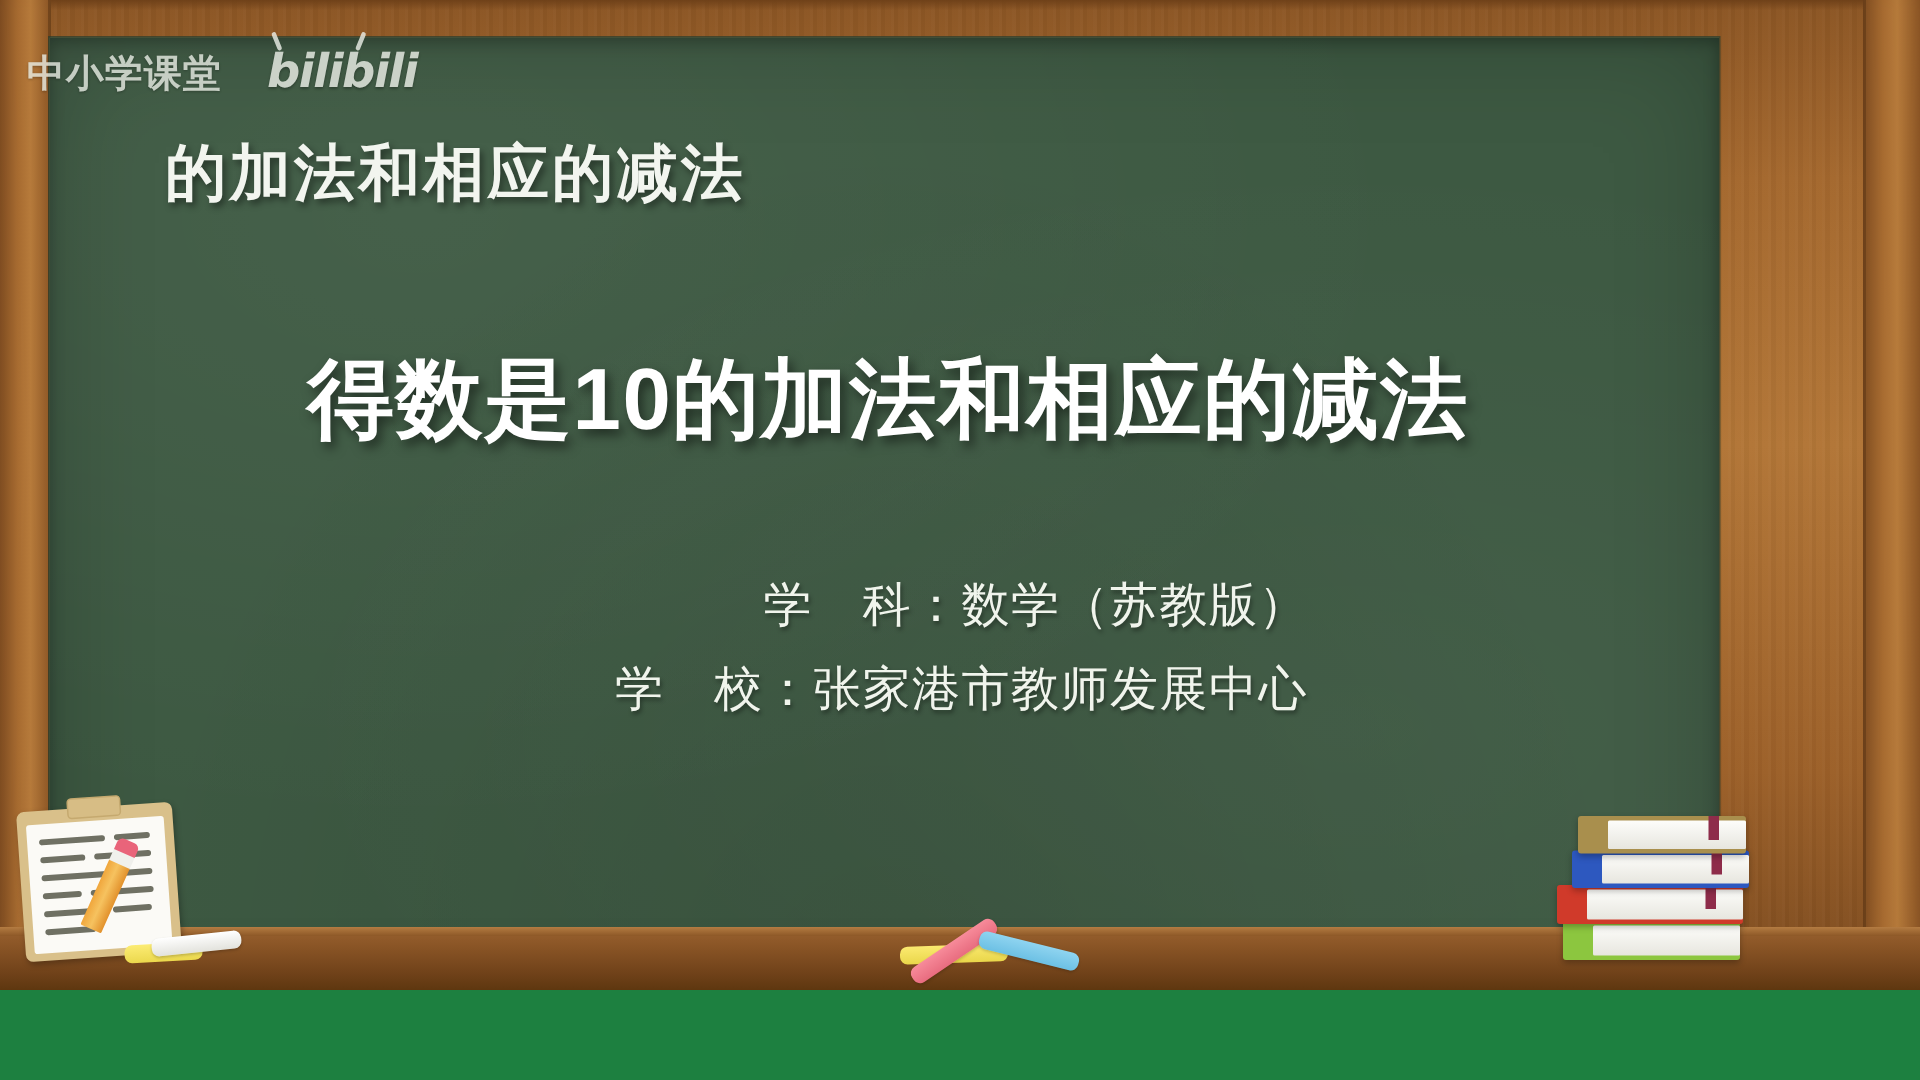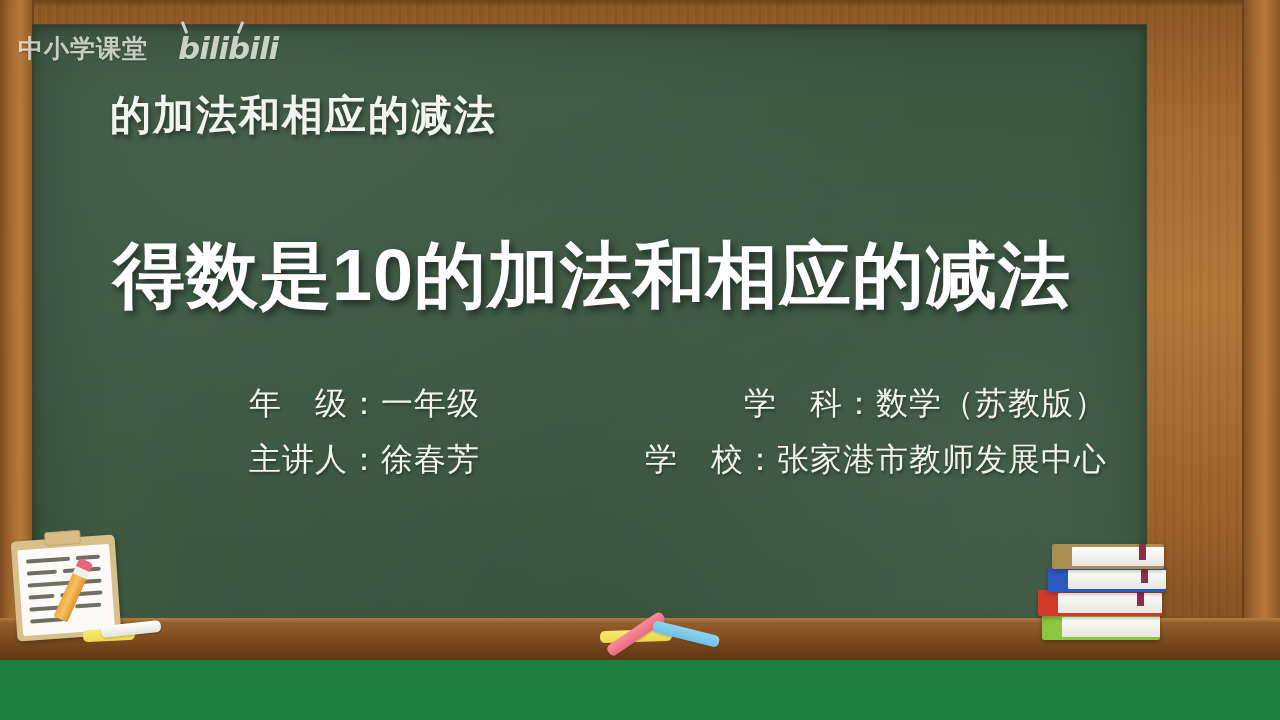--- a/index.html
+++ b/index.html
@@ -103,21 +103,21 @@
     font-size:41px; font-weight:700; letter-spacing:2px;
     font-family:"Liberation Sans", sans-serif;
     text-shadow:2px 3px 5px rgba(0,0,0,.45);
   }
 
   
   .main-title{
     position:absolute; left:0; right:0; top:228px;
     text-align:center;
     color:#ffffff;
-    font-size:72px; font-weight:700; letter-spacing:1px;
+    font-size:58px; font-weight:700; letter-spacing:1px;
     font-family:"Liberation Sans", sans-serif;
     text-shadow:3px 4px 7px rgba(0,0,0,.5);
   }
 
   
   .meta{
     position:absolute; left:0; right:0; top:382px;
     display:flex; justify-content:center; gap:0;
   }
   .meta-col{ display:flex; flex-direction:column; gap:12px; }
@@ -264,24 +264,20 @@
       <span class="wm-ear e2"></span>
       <span>bilibili</span>
     </span>
   </div>
 
   <div class="headline">的加法和相应的减法</div>
 
   <div class="main-title">得数是10的加法和相应的减法</div>
 
   <div class="meta">
-    <div class="meta-col left">
-      <div class="meta-row">年　级：一年级</div>
-      <div class="meta-row">主讲人：徐春芳</div>
-    </div>
     <div class="meta-col right">
       <div class="meta-row">学　科：数学（苏教版）</div>
       <div class="meta-row">学　校：张家港市教师发展中心</div>
     </div>
   </div>
 
   <div class="ledge">
     <div class="ledge-lip"></div>
   </div>
   <div class="green-base"></div>

